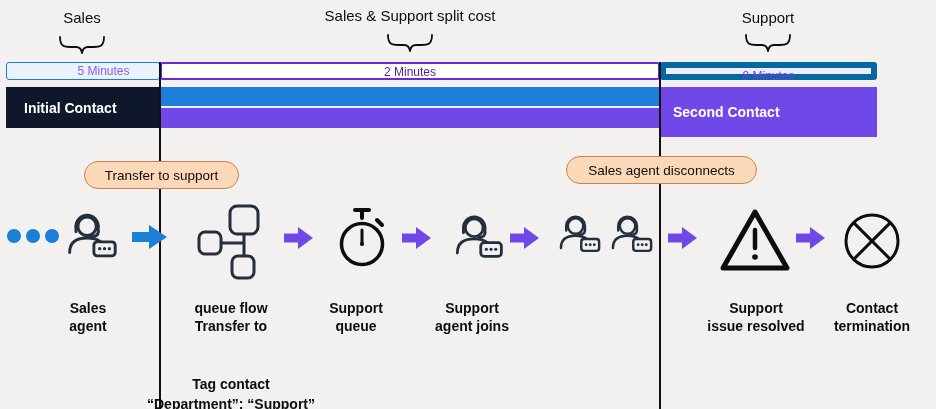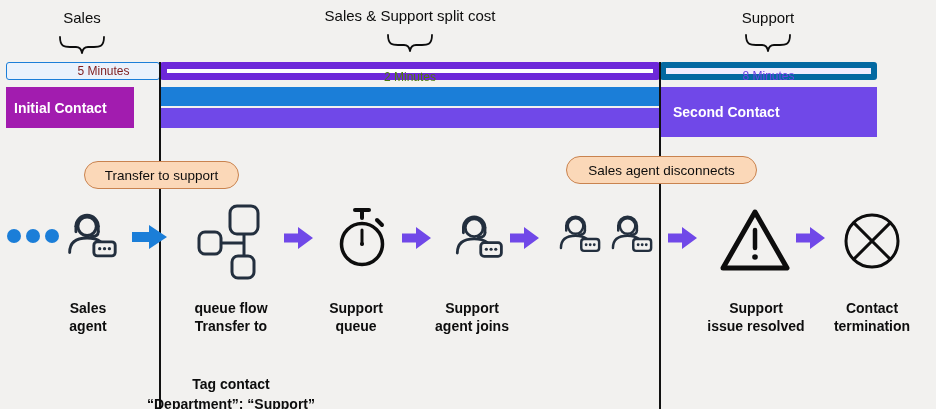--- a/index.html
+++ b/index.html
@@ -3,22 +3,22 @@
 <meta charset="utf-8">
 <style>
   html,body{margin:0;padding:0;background:#f2f1ef;}
   .canvas{position:relative;width:936px;height:409px;background:#f2f1ef;
           font-family:"Liberation Sans",sans-serif;color:#0d0d0d;overflow:hidden;}
   .abs{position:absolute;}
   .hlabel{position:absolute;font-size:15px;text-align:center;white-space:nowrap;}
   .brace{position:absolute;}
   .minbox{position:absolute;top:62px;height:18px;box-sizing:border-box;border-radius:3px;
           font-size:12px;text-align:center;line-height:16px;}
-  .minbox.blue{background:#eaf2fc;border:1px solid #1b7ed8;color:#7f1d1d;padding-left:41px;}
-  .minbox.white{background:#ffffff;border:7px solid #6d28d9;color:#4d7c0f;}
+  .minbox.blue{background:#eaf2fc;border:1px solid #1b7ed8;color:#8b5cf6;padding-left:41px;}
+  .minbox.white{background:#ffffff;border:2px solid #6d28d9;color:#4c1d95;}
   .minbox.purple{background:#f0ecfd;border:6px solid #0369a1;color:#6a40e4;}
   .bar{position:absolute;display:flex;align-items:center;color:#ffffff;font-weight:bold;
        font-size:14px;box-sizing:border-box;}
   .vline{position:absolute;top:62px;width:2px;height:347px;background:#111111;}
   .callout{position:absolute;background:#fbd8b8;border:1px solid #c9834f;border-radius:14px;
            font-size:13.5px;display:flex;align-items:center;justify-content:center;}
   .steplabel{position:absolute;top:299px;font-weight:bold;font-size:14px;text-align:center;line-height:1.3;}
   .tagblock{position:absolute;left:121px;top:352px;width:220px;font-weight:bold;font-size:14px;
             text-align:center;line-height:1.45;margin-top:22px;}
   .icon{position:absolute;}
@@ -39,21 +39,21 @@
     <path d="M1 1 C1 11 6 11 11 11 L17 11 C20.5 11 22.3 12.5 23 17 C23.7 12.5 25.5 11 29 11 L35 11 C40 11 45 11 45 1"></path>
   </svg>
   <svg class="brace" style="left:745px;top:34px" width="46" height="20" viewBox="0 0 46 20" fill="none" stroke="#0d0d0d" stroke-width="1.8" stroke-linecap="round" stroke-linejoin="round">
     <path d="M1 1 C1 11 6 11 11 11 L17 11 C20.5 11 22.3 12.5 23 17 C23.7 12.5 25.5 11 29 11 L35 11 C40 11 45 11 45 1"></path>
   </svg>
 
   <div class="minbox blue" style="left:6px;width:154px">5 Minutes</div>
   <div class="minbox white" style="left:160px;width:500px">2 Minutes</div>
   <div class="minbox purple" style="left:660px;width:217px">8 Minutes</div>
 
-  <div class="bar" style="left:6px;top:87px;width:128px;height:41px;background:#a21caf;padding-left:8px">
+  <div class="bar" style="left:6px;top:87px;width:154px;height:41px;background:#0f172a;padding-left:18px">
     <span>Initial Contact</span>
   </div>
   <div class="abs" style="left:160px;top:87px;width:500px;height:19px;background:#1b7ed8"></div>
   <div class="abs" style="left:160px;top:108px;width:500px;height:20px;background:#7048e8"></div>
   <div class="bar" style="left:660px;top:87px;width:217px;height:50px;background:#7048e8;padding-left:13px">
     <span>Second Contact</span>
   </div>
 
   <div class="vline" style="left:159px"></div>
   <div class="vline" style="left:659px"></div>

